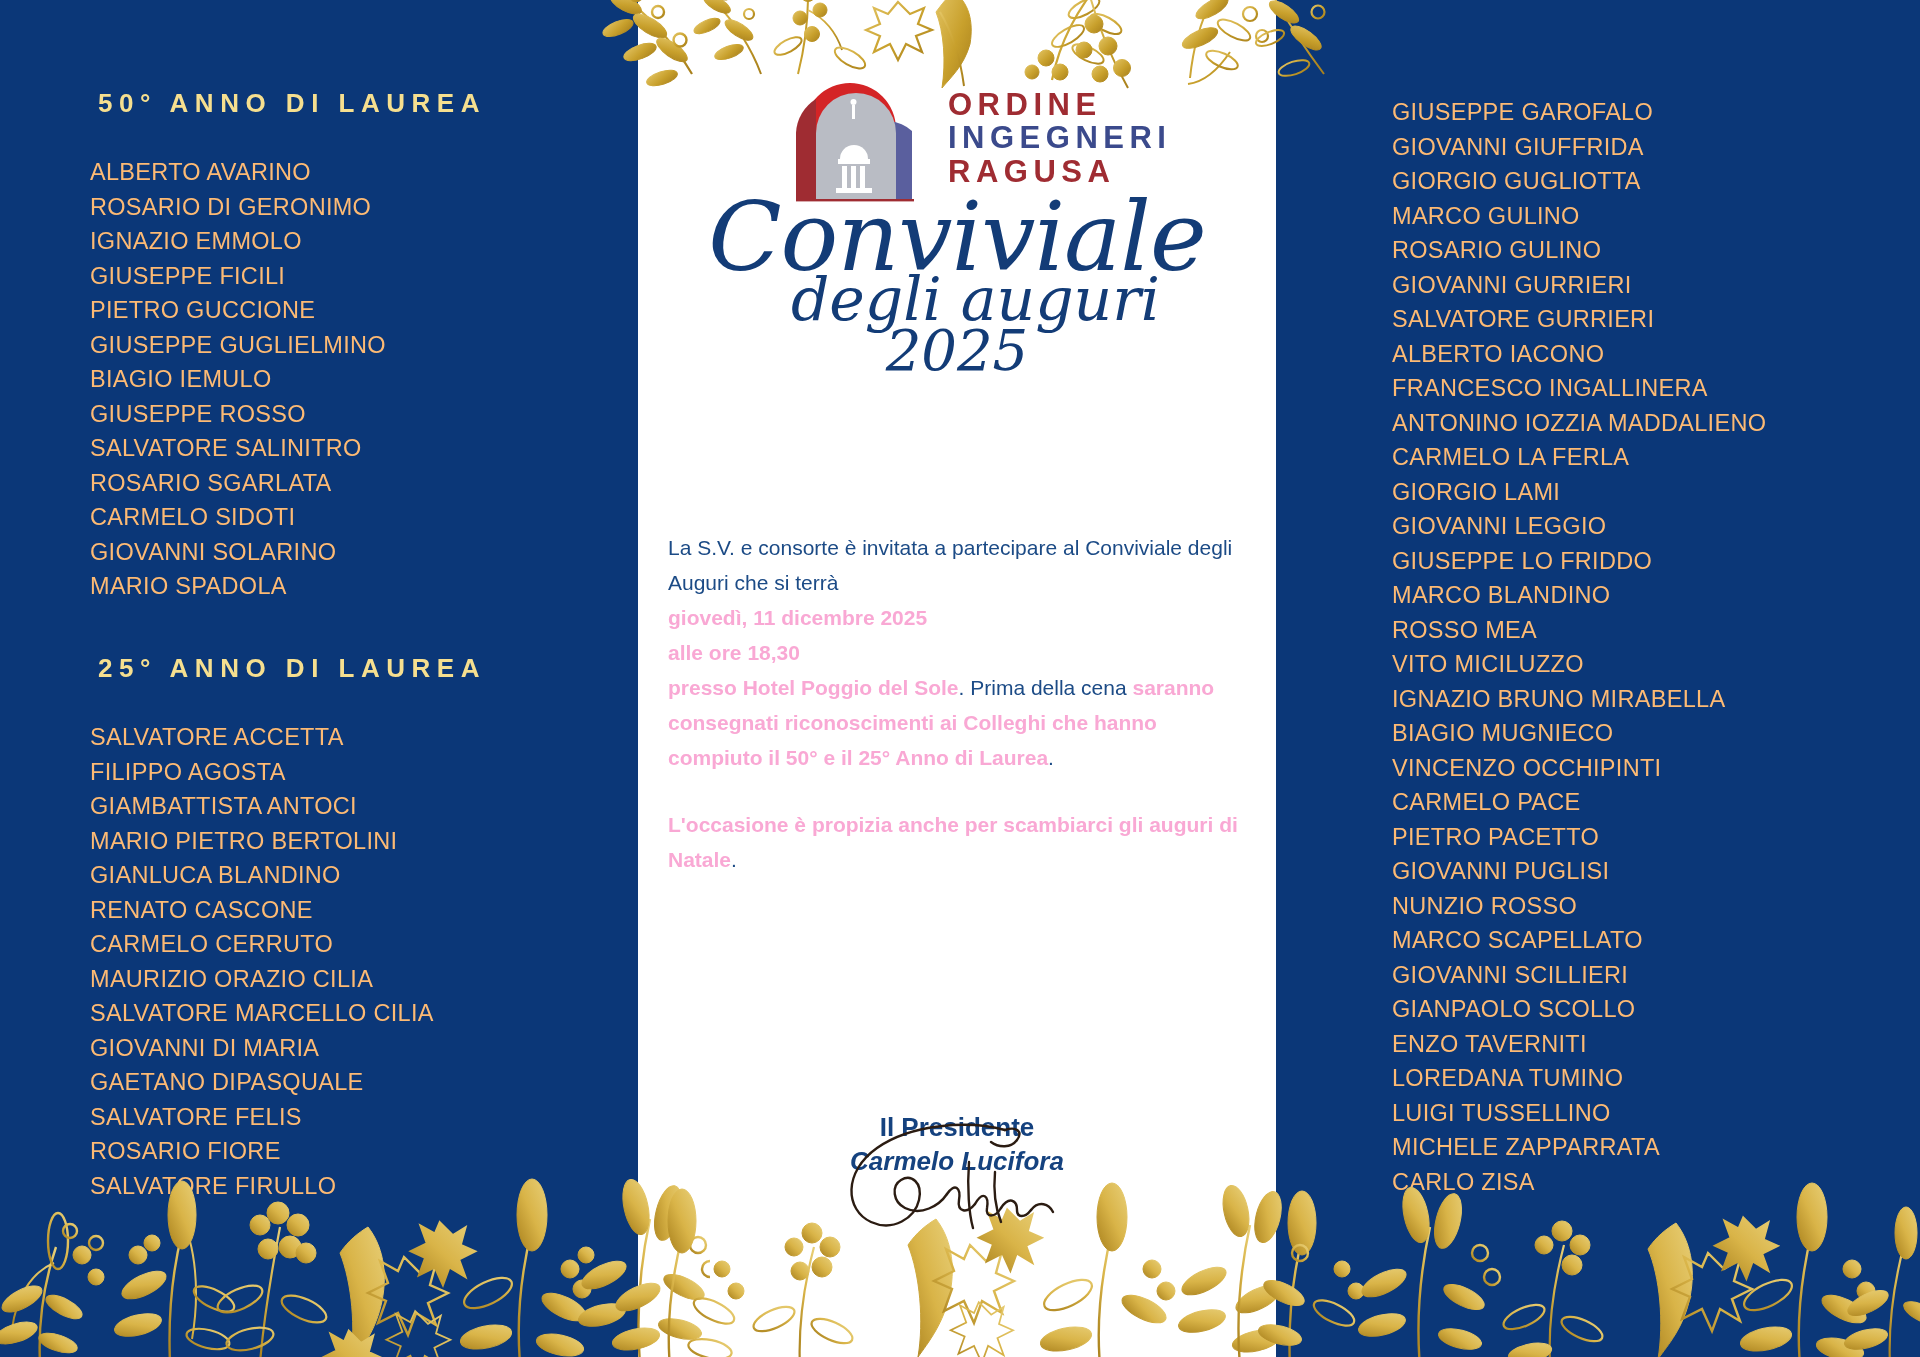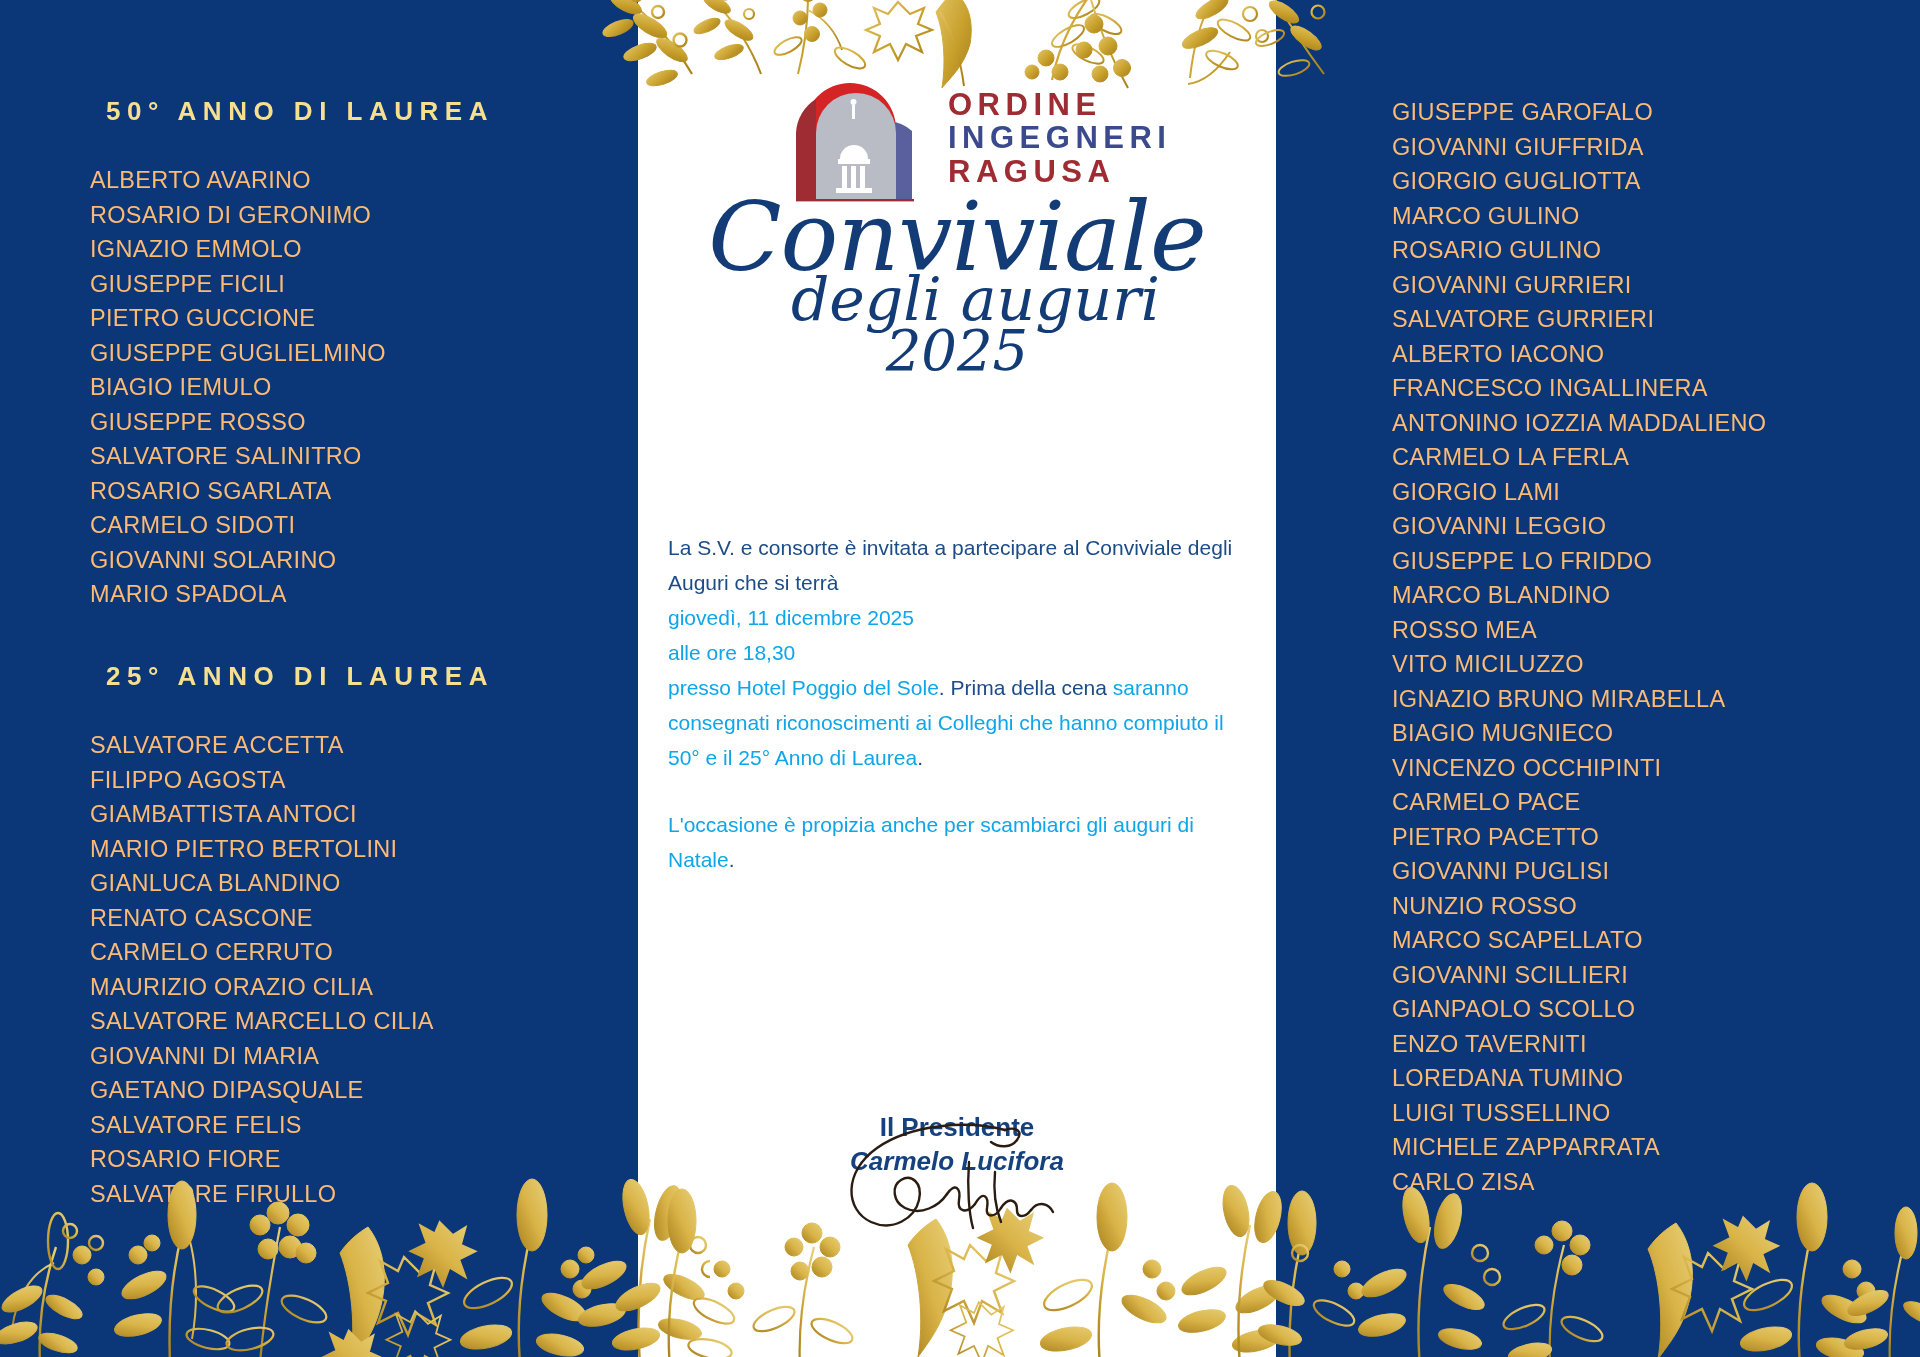--- a/index.html
+++ b/index.html
@@ -24,21 +24,21 @@
     position:absolute;top:0;width:560px;height:1357px;z-index:3;
   }
   .col-left{left:0;}
   .col-right{left:1360px;}
 
   .section-title{
     color:#f6df8f;
     font-size:26px;
     font-weight:bold;
     letter-spacing:6.5px;
-    margin:16px;
+    margin:8px;
   }
   .name-list{list-style:none;margin:0;padding:0;}
   .name-list li{
     color:#fdba74;
     font-size:23.5px;
     line-height:34.5px;
     letter-spacing:.3px;
     white-space:nowrap;
   }
 
@@ -93,21 +93,21 @@
     margin-top:-6px;
   }
 
   
   .body-copy{
     position:absolute;left:668px;top:530px;width:578px;z-index:6;
     color:#1c4b86;
     font-size:21px;
     line-height:35px;
   }
-  .body-copy b{color:#0ea5e9;font-weight:normal;}
+  .body-copy b{color:#f9a8d4;font-weight:bold;}
   .para-gap{height:32px;}
 
   .signature-block{
     position:absolute;left:638px;top:1110px;width:638px;z-index:6;
     text-align:center;color:#15427f;
   }
   .sig-role{font-size:26px;font-weight:bold;line-height:34px;}
   .sig-name{font-size:26px;font-weight:bold;font-style:italic;line-height:34px;}
   .sig-ink{
     position:absolute;left:50%;top:8px;transform:translateX(-46%);

